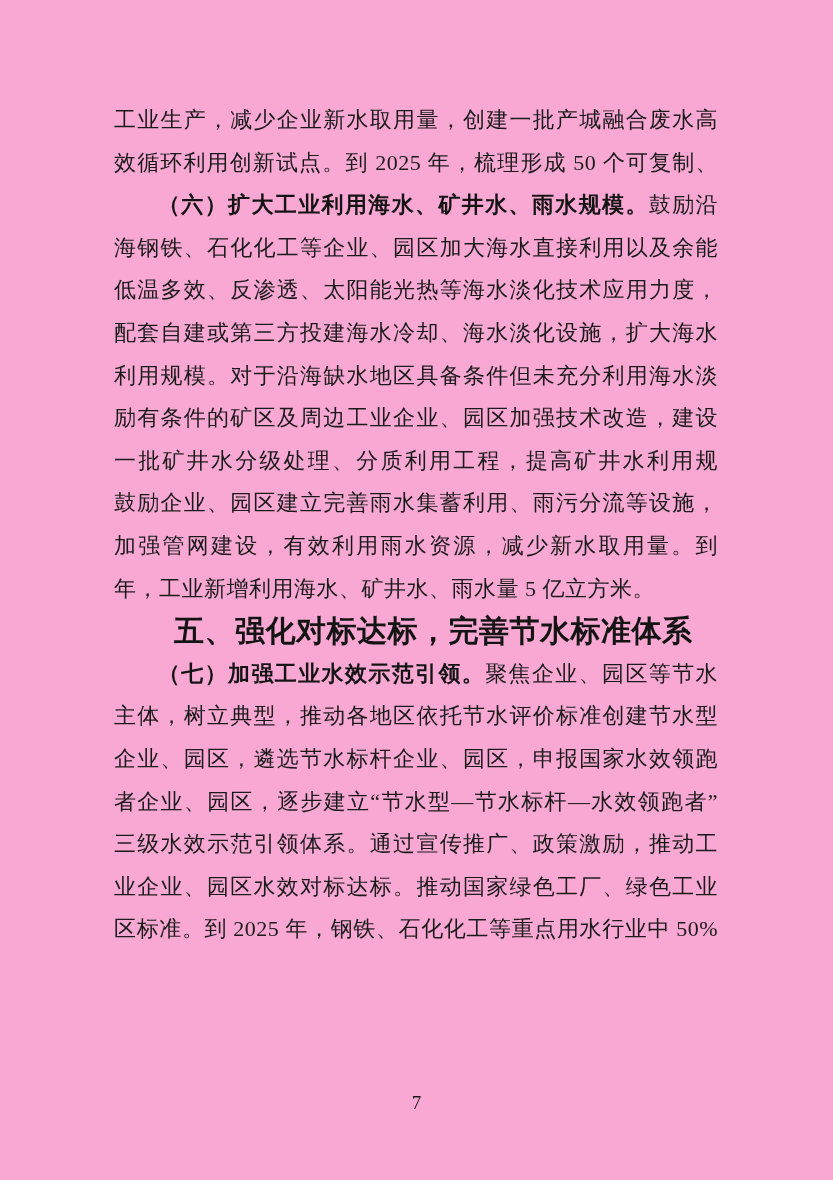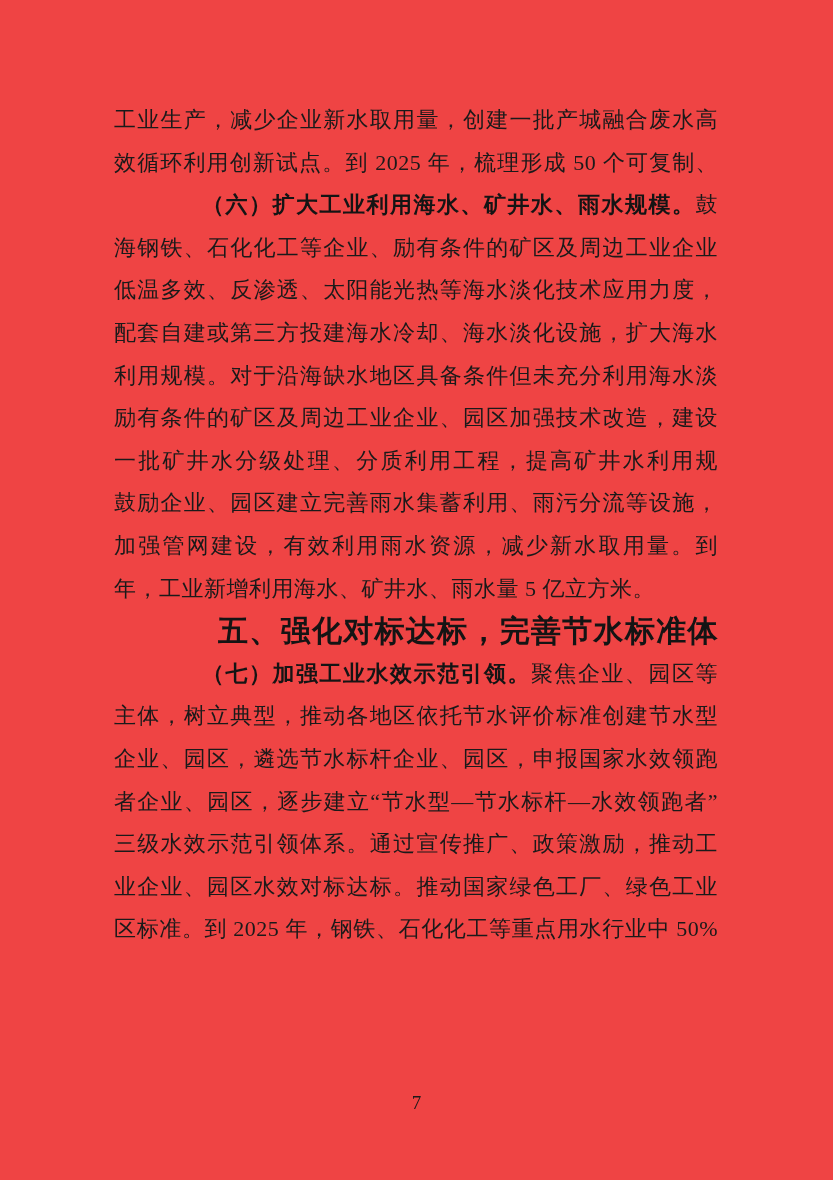--- a/index.html
+++ b/index.html
@@ -11,21 +11,21 @@
     height: 1180px;
     background: #ffffff;
     position: relative;
     overflow: hidden;
     font-family: "Liberation Serif", "DejaVu Serif", serif;
     color: #1a1a1a;
   }
   .page {
     position: absolute;
     inset: 0;
-    background: #ef4444;
+    background: #f9a8d4;
   }
   .text-block {
     position: absolute;
     left: 114px;
     top: 99px;
     width: 604px;
   }
   .line {
     height: 42.6px;
     line-height: 42.6px;
@@ -45,42 +45,41 @@
     font-family: "Liberation Sans", "DejaVu Sans", sans-serif;
     font-weight: 700;
     font-size: 30px;
     text-align-last: left;
     color: #141414;
   }
   .run-bold {
     font-family: "Liberation Sans", "DejaVu Sans", sans-serif;
     font-weight: 700;
     color: #141414;
-    margin-left: 44px;
   }
   .page-number {
     position: absolute;
     left: 0;
     top: 1090px;
     width: 833px;
     text-align: center;
     font-size: 19px;
     line-height: 26px;
     color: #1a1a1a;
   }
 </style>
 </head>
 <body>
 
 <div class="page">
   <div class="text-block">
       <div class="line body"><span class="run-normal">工业生产，减少企业新水取用量，创建一批产城融合废水高</span></div>
       <div class="line body"><span class="run-normal">效循环利用创新试点。到 2025 年，梳理形成 50 个可复制、</span></div>
       <div class="line body indent"><span class="run-bold">（六）扩大工业利用海水、矿井水、雨水规模。</span><span class="run-normal">鼓励沿</span></div>
-      <div class="line body"><span class="run-normal">海钢铁、石化化工等企业、励有条件的矿区及周边工业企业</span></div>
+      <div class="line body"><span class="run-normal">海钢铁、石化化工等企业、园区加大海水直接利用以及余能</span></div>
       <div class="line body"><span class="run-normal">低温多效、反渗透、太阳能光热等海水淡化技术应用力度，</span></div>
       <div class="line body"><span class="run-normal">配套自建或第三方投建海水冷却、海水淡化设施，扩大海水</span></div>
       <div class="line body"><span class="run-normal">利用规模。对于沿海缺水地区具备条件但未充分利用海水淡</span></div>
       <div class="line body"><span class="run-normal">励有条件的矿区及周边工业企业、园区加强技术改造，建设</span></div>
       <div class="line body"><span class="run-normal">一批矿井水分级处理、分质利用工程，提高矿井水利用规模。</span></div>
       <div class="line body"><span class="run-normal">鼓励企业、园区建立完善雨水集蓄利用、雨污分流等设施，</span></div>
       <div class="line body"><span class="run-normal">加强管网建设，有效利用雨水资源，减少新水取用量。到 2025</span></div>
       <div class="line body end"><span class="run-normal">年，工业新增利用海水、矿井水、雨水量 5 亿立方米。</span></div>
       <div class="line heading indent end"><span class="run-bold">五、强化对标达标，完善节水标准体系</span></div>
       <div class="line body indent"><span class="run-bold">（七）加强工业水效示范引领。</span><span class="run-normal">聚焦企业、园区等节水</span></div>

